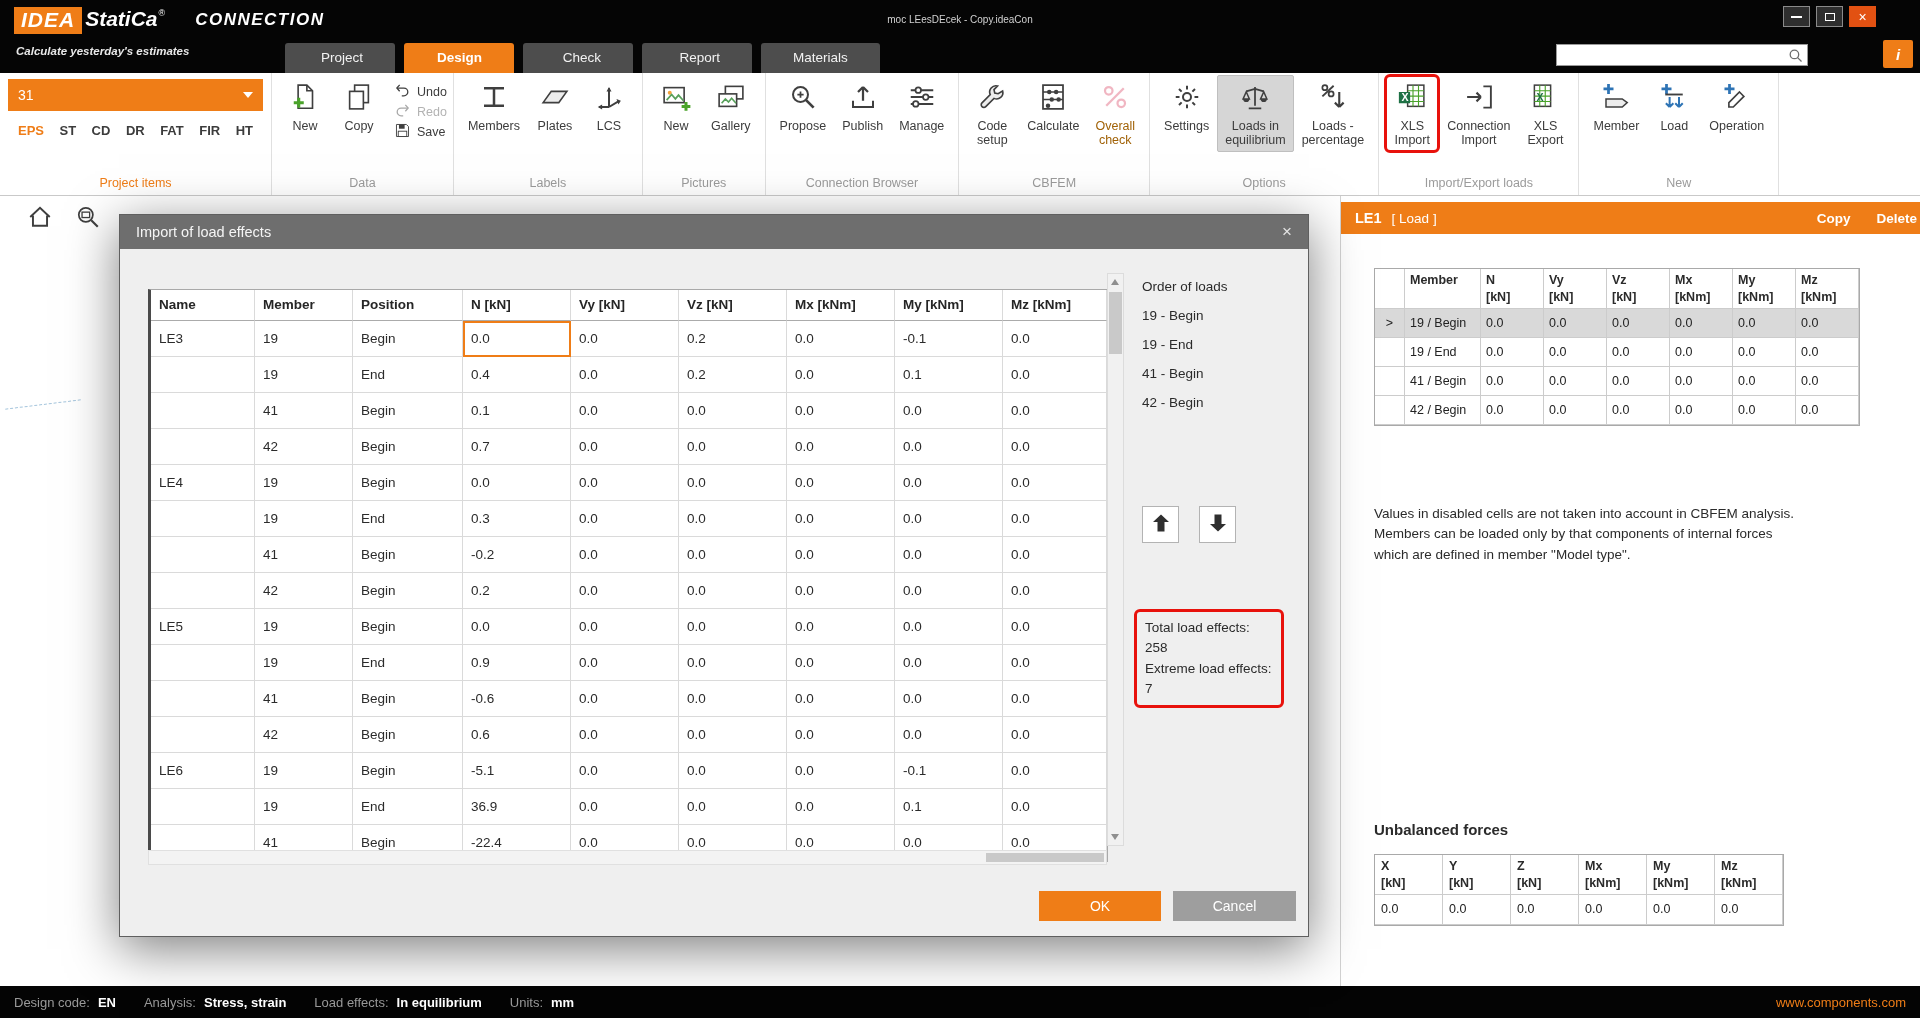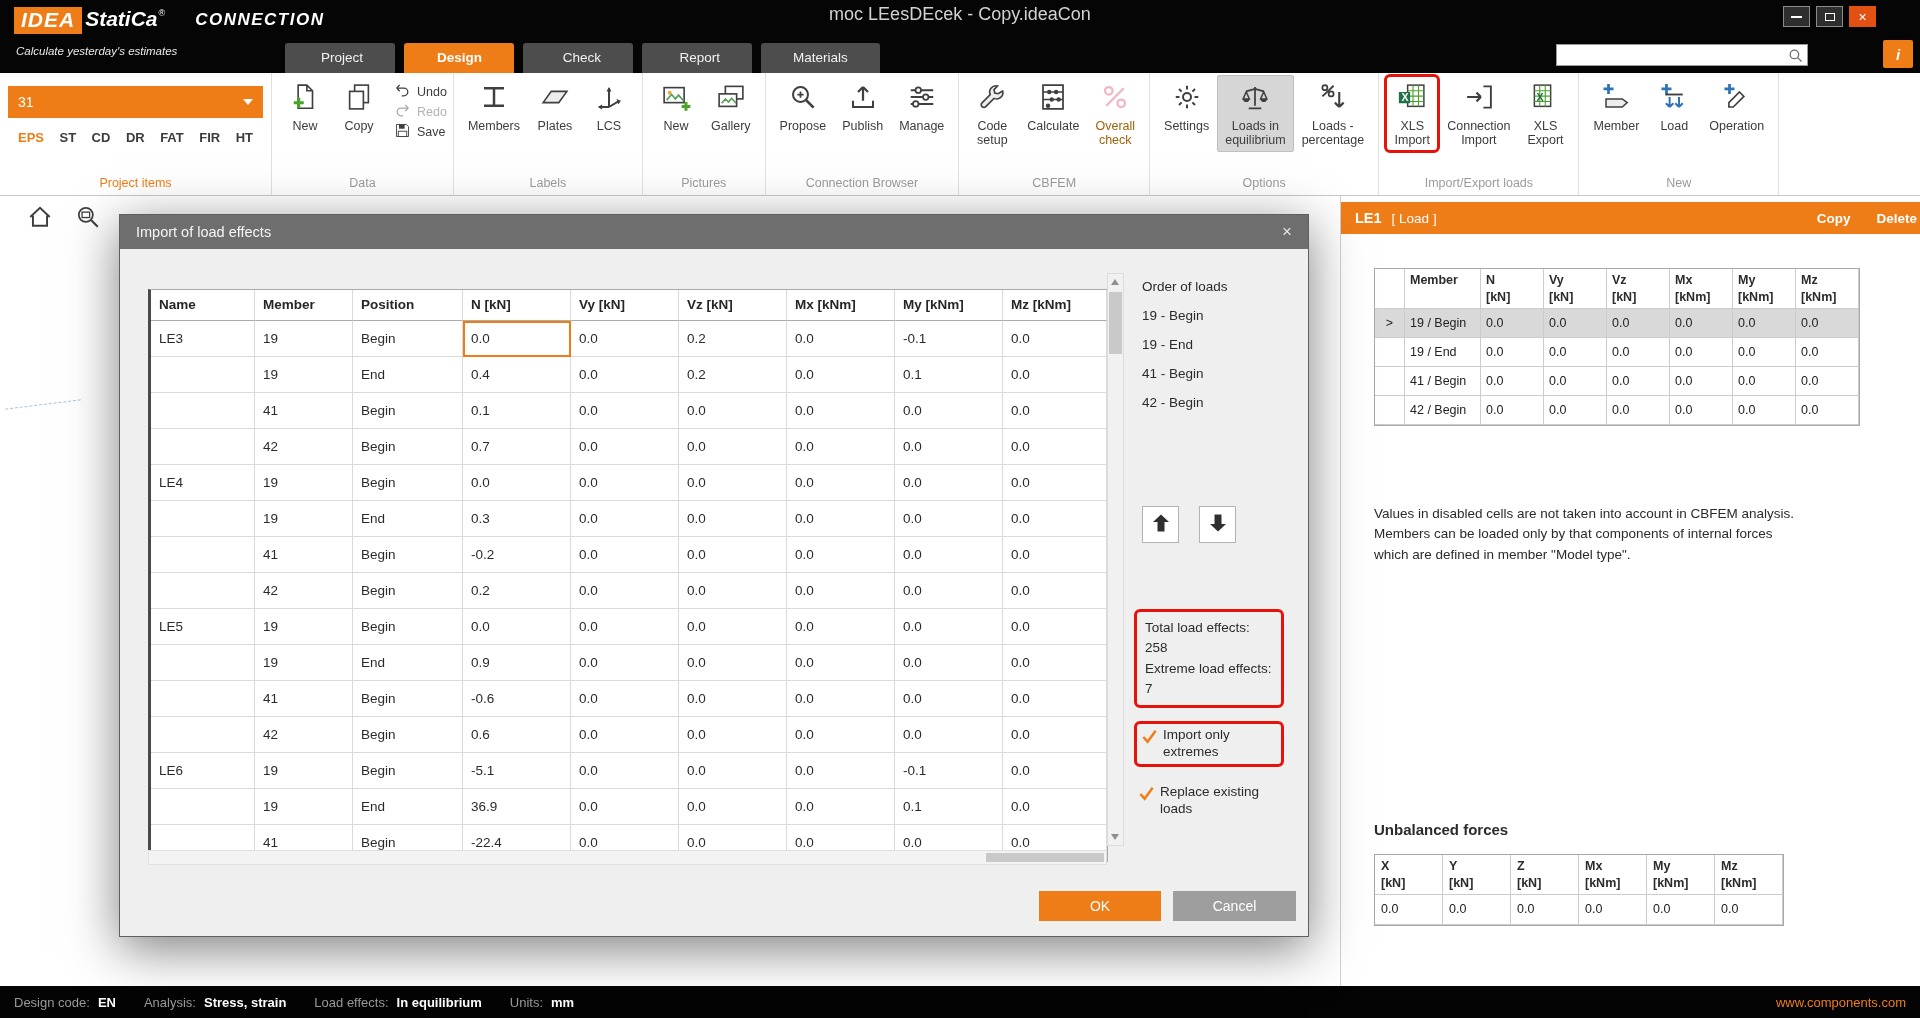--- a/index.html
+++ b/index.html
@@ -6,22 +6,22 @@
   html,body { width:1920px; height:1018px; overflow:hidden; }
   body { font-family:"Liberation Sans", sans-serif; background:#fff; position:relative; }
 
   
   .topbar { position:absolute; top:0; left:0; width:1920px; height:73px; background:#050505; z-index:5; }
   .logo { position:absolute; left:14px; top:7px; display:flex; align-items:flex-start; }
   .logo-idea { background:#ef7d17; color:#fff; font-style:italic; font-weight:bold; font-size:21px; padding:1px 7px 2px; letter-spacing:1px; }
   .logo-statica { color:#fff; font-style:italic; font-weight:bold; font-size:21px; margin-left:3px; }
   .logo-reg { color:#fff; font-size:9px; margin-left:1px; margin-top:1px; }
   .logo-product { color:#fff; font-style:italic; font-weight:bold; font-size:17px; letter-spacing:1.5px; margin-left:30px; margin-top:3px; }
-  .tagline { position:absolute; left:16px; top:45px; color:#e9e9e9; font-style:italic; font-size:11.5px; }
-  .wtitle { position:absolute; left:50%; transform:translateX(-50%); top:4px; color:#d2d2d2; font-size:18px; }
+  .tagline { position:absolute; left:16px; top:45px; color:#e9e9e9; font-style:italic; font-size:11.5px;font-weight:bold; }
+  .wtitle { position:absolute; left:50%; transform:translateX(-50%); top:14px; color:#d2d2d2; font-size:10px; }
   .wctrl { position:absolute; right:44px; top:6px; display:flex; gap:6px; }
   .wbtn { width:27px; height:21px; background:#2e2e2e; border:1px solid #8a8a8a; display:flex; align-items:center; justify-content:center; color:#fff; font-size:13px; cursor:default; }
   .wbtn.close { background:#e25112; border-color:#e25112; font-size:14px; }
   .minglyph { width:11px; height:2px; background:#fff; display:block; }
   .maxglyph { width:10px; height:8px; border:1.5px solid #fff; display:block; }
   .tabbar { position:absolute; left:285px; bottom:0; height:30px; display:flex; gap:9px; }
   .tab { min-width:110px; padding:0 32px; line-height:30px; text-align:right; background:#4d4d4d; color:#f2f2f2; font-size:13.5px; border-radius:3px 3px 0 0; cursor:default; }
   .tab.active { background:#ef7d17; color:#fff; font-weight:bold; }
   .searchbox { position:absolute; right:112px; top:44px; width:252px; height:22px; background:#fff; border:1px solid #9a9a9a; }
   .searchbox input { width:226px; height:100%; border:none; outline:none; padding:0 6px; font-size:13px; font-family:"Liberation Sans",sans-serif; }
@@ -40,21 +40,21 @@
   .rb-label { margin-top:3px; font-size:12.5px; color:#3c3c3c; text-align:center; white-space:pre-line; line-height:1.14; }
   .rb-btn.pressed { background:#d6d6d6; border-color:#bfbfbf; }
   .rb-btn.disabled .rb-label { color:#a16207; }
   .rb-btn.disabled svg { opacity:.45; }
   .rb-btn.annotated::after { content:""; position:absolute; inset:-2px; border:3px solid #e8120c; border-radius:6px; pointer-events:none; }
   .rb-stack { display:flex; flex-direction:column; margin-left:8px; padding-top:7px; }
   .rb-sbtn { display:flex; align-items:center; gap:6px; font-size:12.5px; color:#3c3c3c; cursor:default; }
   .rb-sbtn svg { width:17px; height:17px; }
   .rb-sbtn.disabled { color:#b3b3b3; }
   .pi-group { width:272px; }
-  .pi-select { margin:11px 2px 0; height:32px; background:#ef7d17; display:flex; align-items:center; color:#fff; font-size:14px; padding:0 10px; cursor:default; }
+  .pi-select { margin:4px 2px 0; height:32px; background:#ef7d17; display:flex; align-items:center; color:#fff; font-size:14px; padding:0 10px; cursor:default; }
   .pi-caret { margin-left:auto; width:0; height:0; border-left:5px solid transparent; border-right:5px solid transparent; border-top:6px solid #fff; }
   .pi-filters { display:flex; justify-content:space-between; margin-top:12px; padding:0 12px; font-size:13px; font-weight:bold; color:#3c3c3c; flex:1; align-items:flex-start; }
   .pi-filter { cursor:default; }
   .pi-filter.active { color:#ef7d17; }
 
   
   .main { position:absolute; top:196px; left:11px; width:1920px; height:790px; background:#fff; }
   .viewport { position:absolute; left:0; top:0; width:1329px; height:790px; background:#ffffff; }
   .vtoolbar { position:absolute; left:14px; top:8px; display:flex; gap:18px; }
   .vbtn { width:30px; height:30px; display:flex; align-items:center; justify-content:center; }
@@ -701,34 +701,20 @@
                   <path d="M12 20.5 4 13h4.5V3.5h7V13H20z" fill="#2f2f2f"></path>
                 </svg></span>
             </div>
         </div>
         <div class="totals">
           <div>Total load effects:</div>
           <div>258</div>
           <div>Extreme load effects:</div>
           <div>7</div>
         </div>
-        <div>
-            <div class="check annotated">
-              <span class="checkicon"><svg viewBox="0 0 18 18">
-                  <path d="m2.5 9.5 4.5 5L15.5 3" fill="none" stroke="#ef7d17" stroke-width="2.6"></path>
-                </svg></span>
-              <span class="checklabel">Import only extremes</span>
-            </div>
-            <div class="check">
-              <span class="checkicon"><svg viewBox="0 0 18 18">
-                  <path d="m2.5 9.5 4.5 5L15.5 3" fill="none" stroke="#ef7d17" stroke-width="2.6"></path>
-                </svg></span>
-              <span class="checklabel">Replace existing loads</span>
-            </div>
-          </div>
       </div>
       <div class="btn ok">OK</div>
       <div class="btn cancel">Cancel</div>
     </div>
   </div>
 </div>
 
 <div class="statusbar">
   <div class="sb-items">
       <span class="sb-item">

